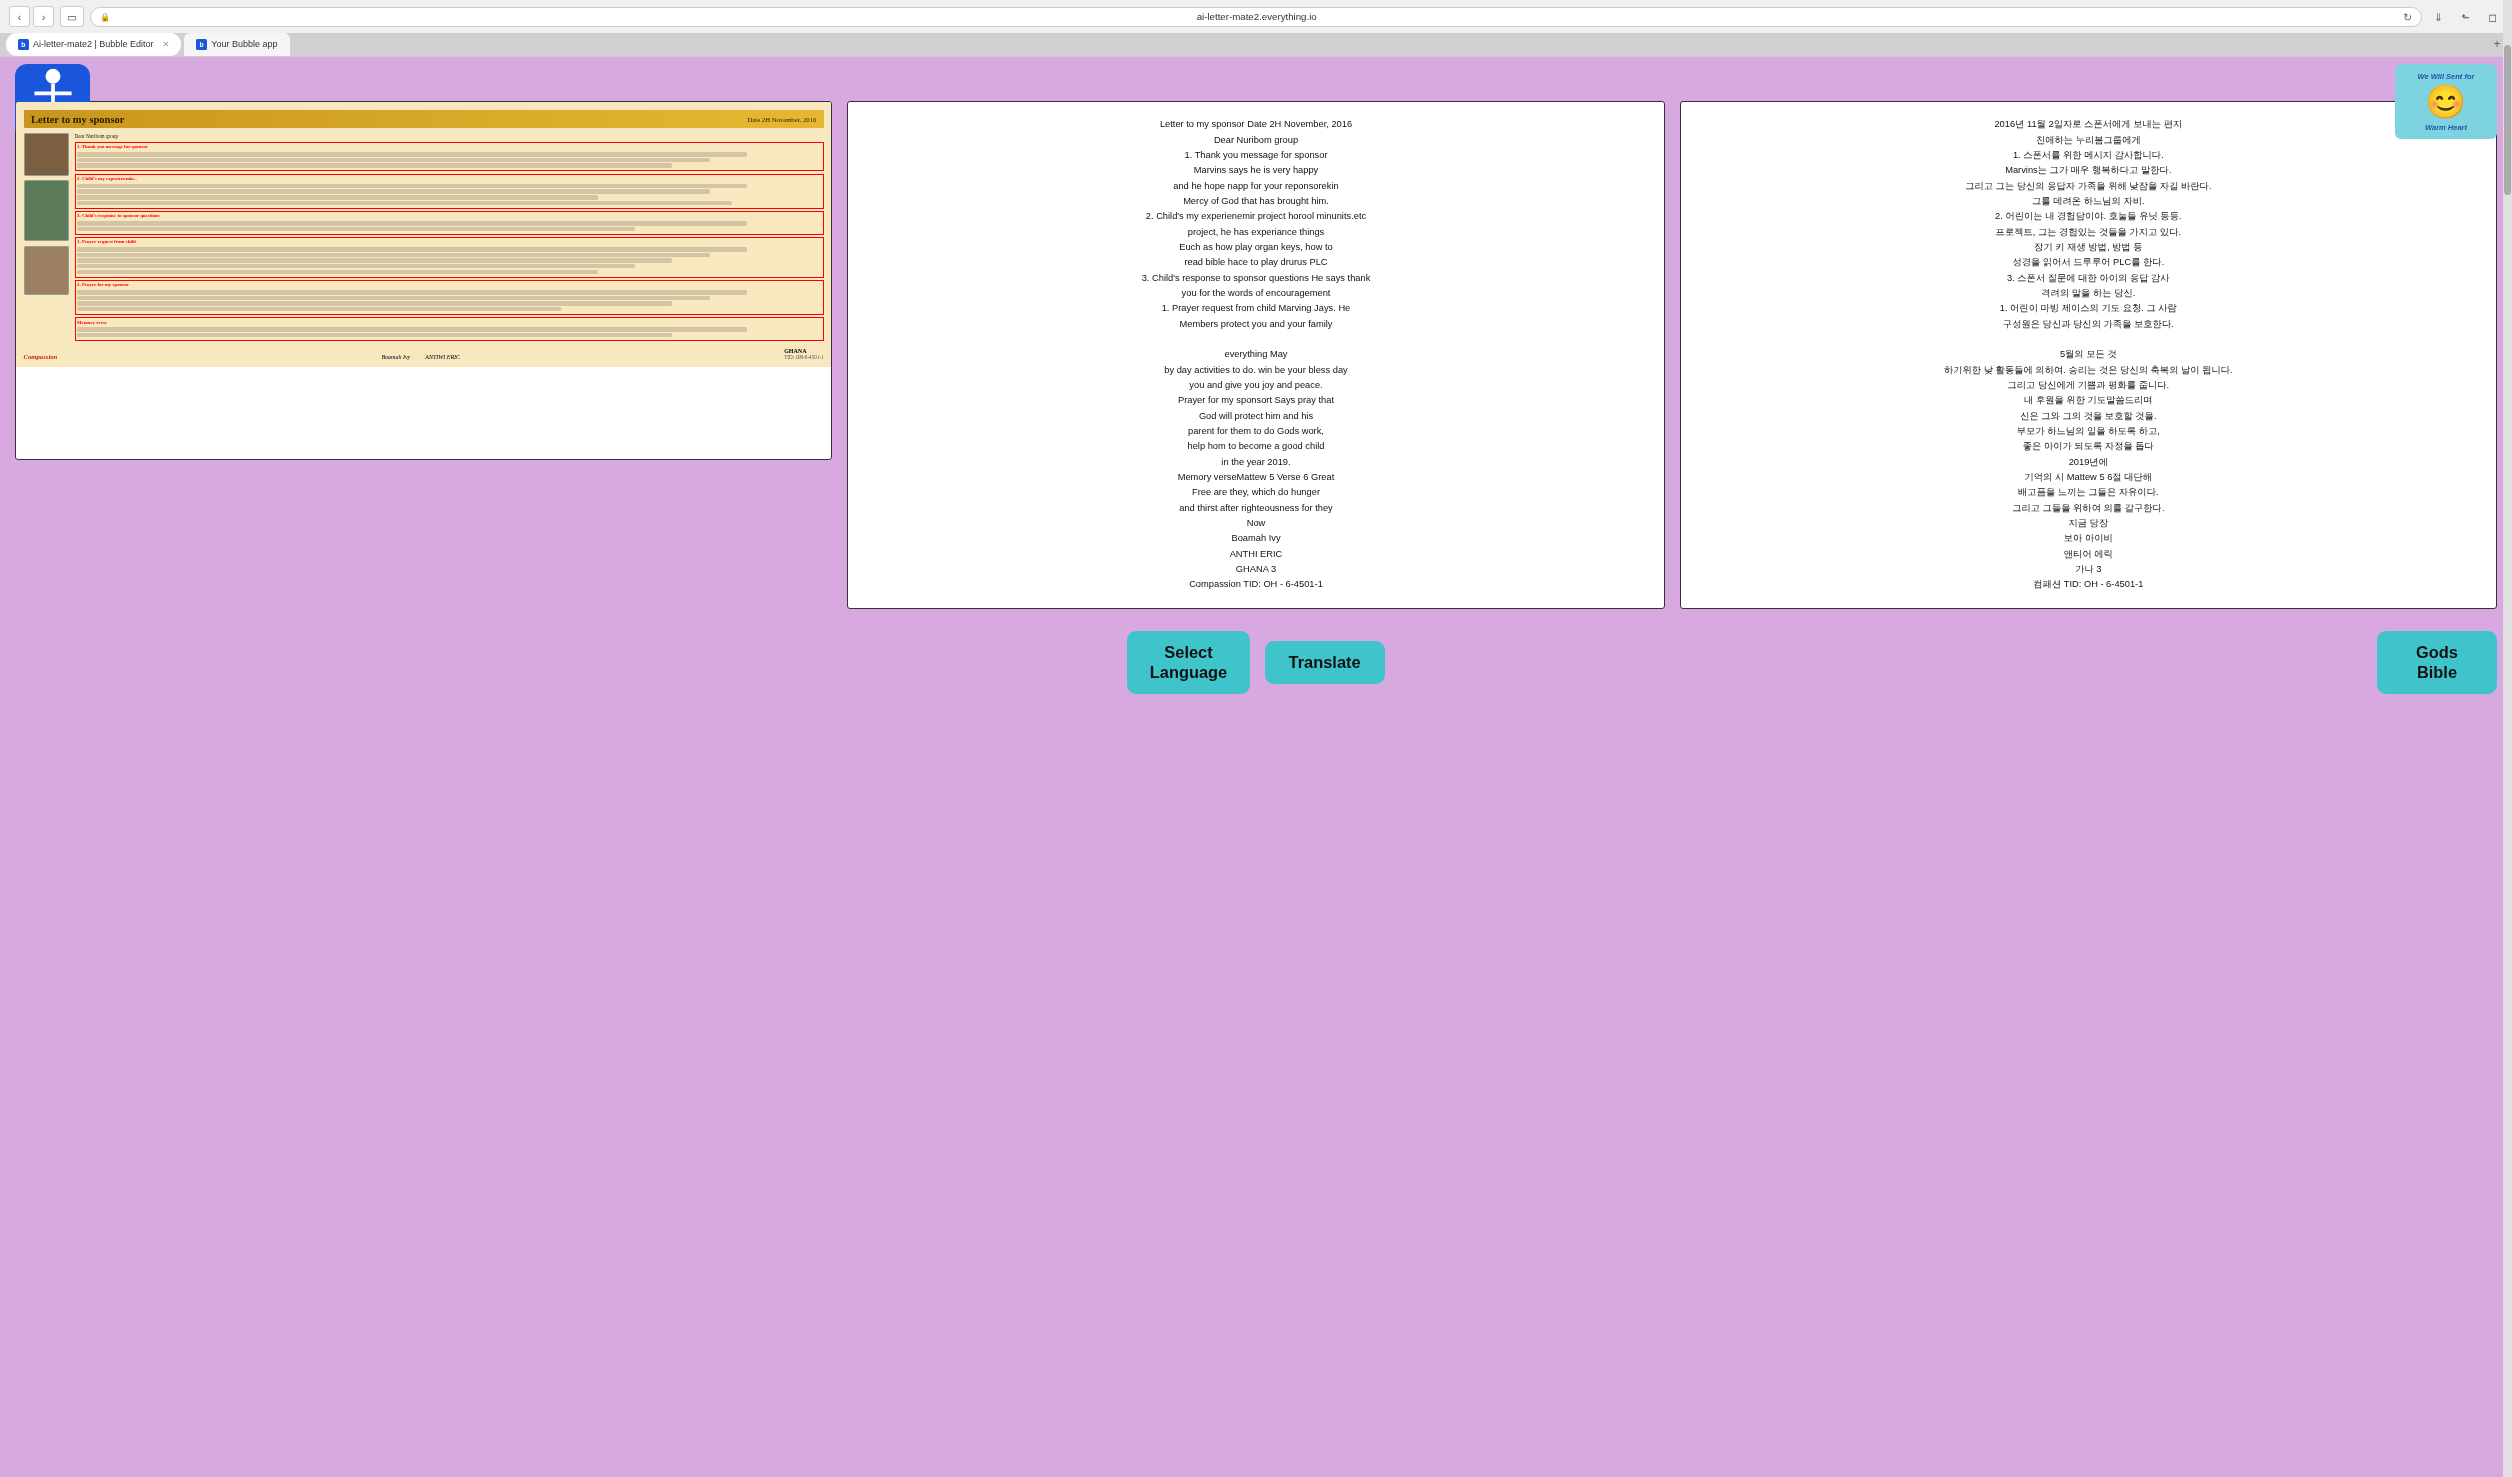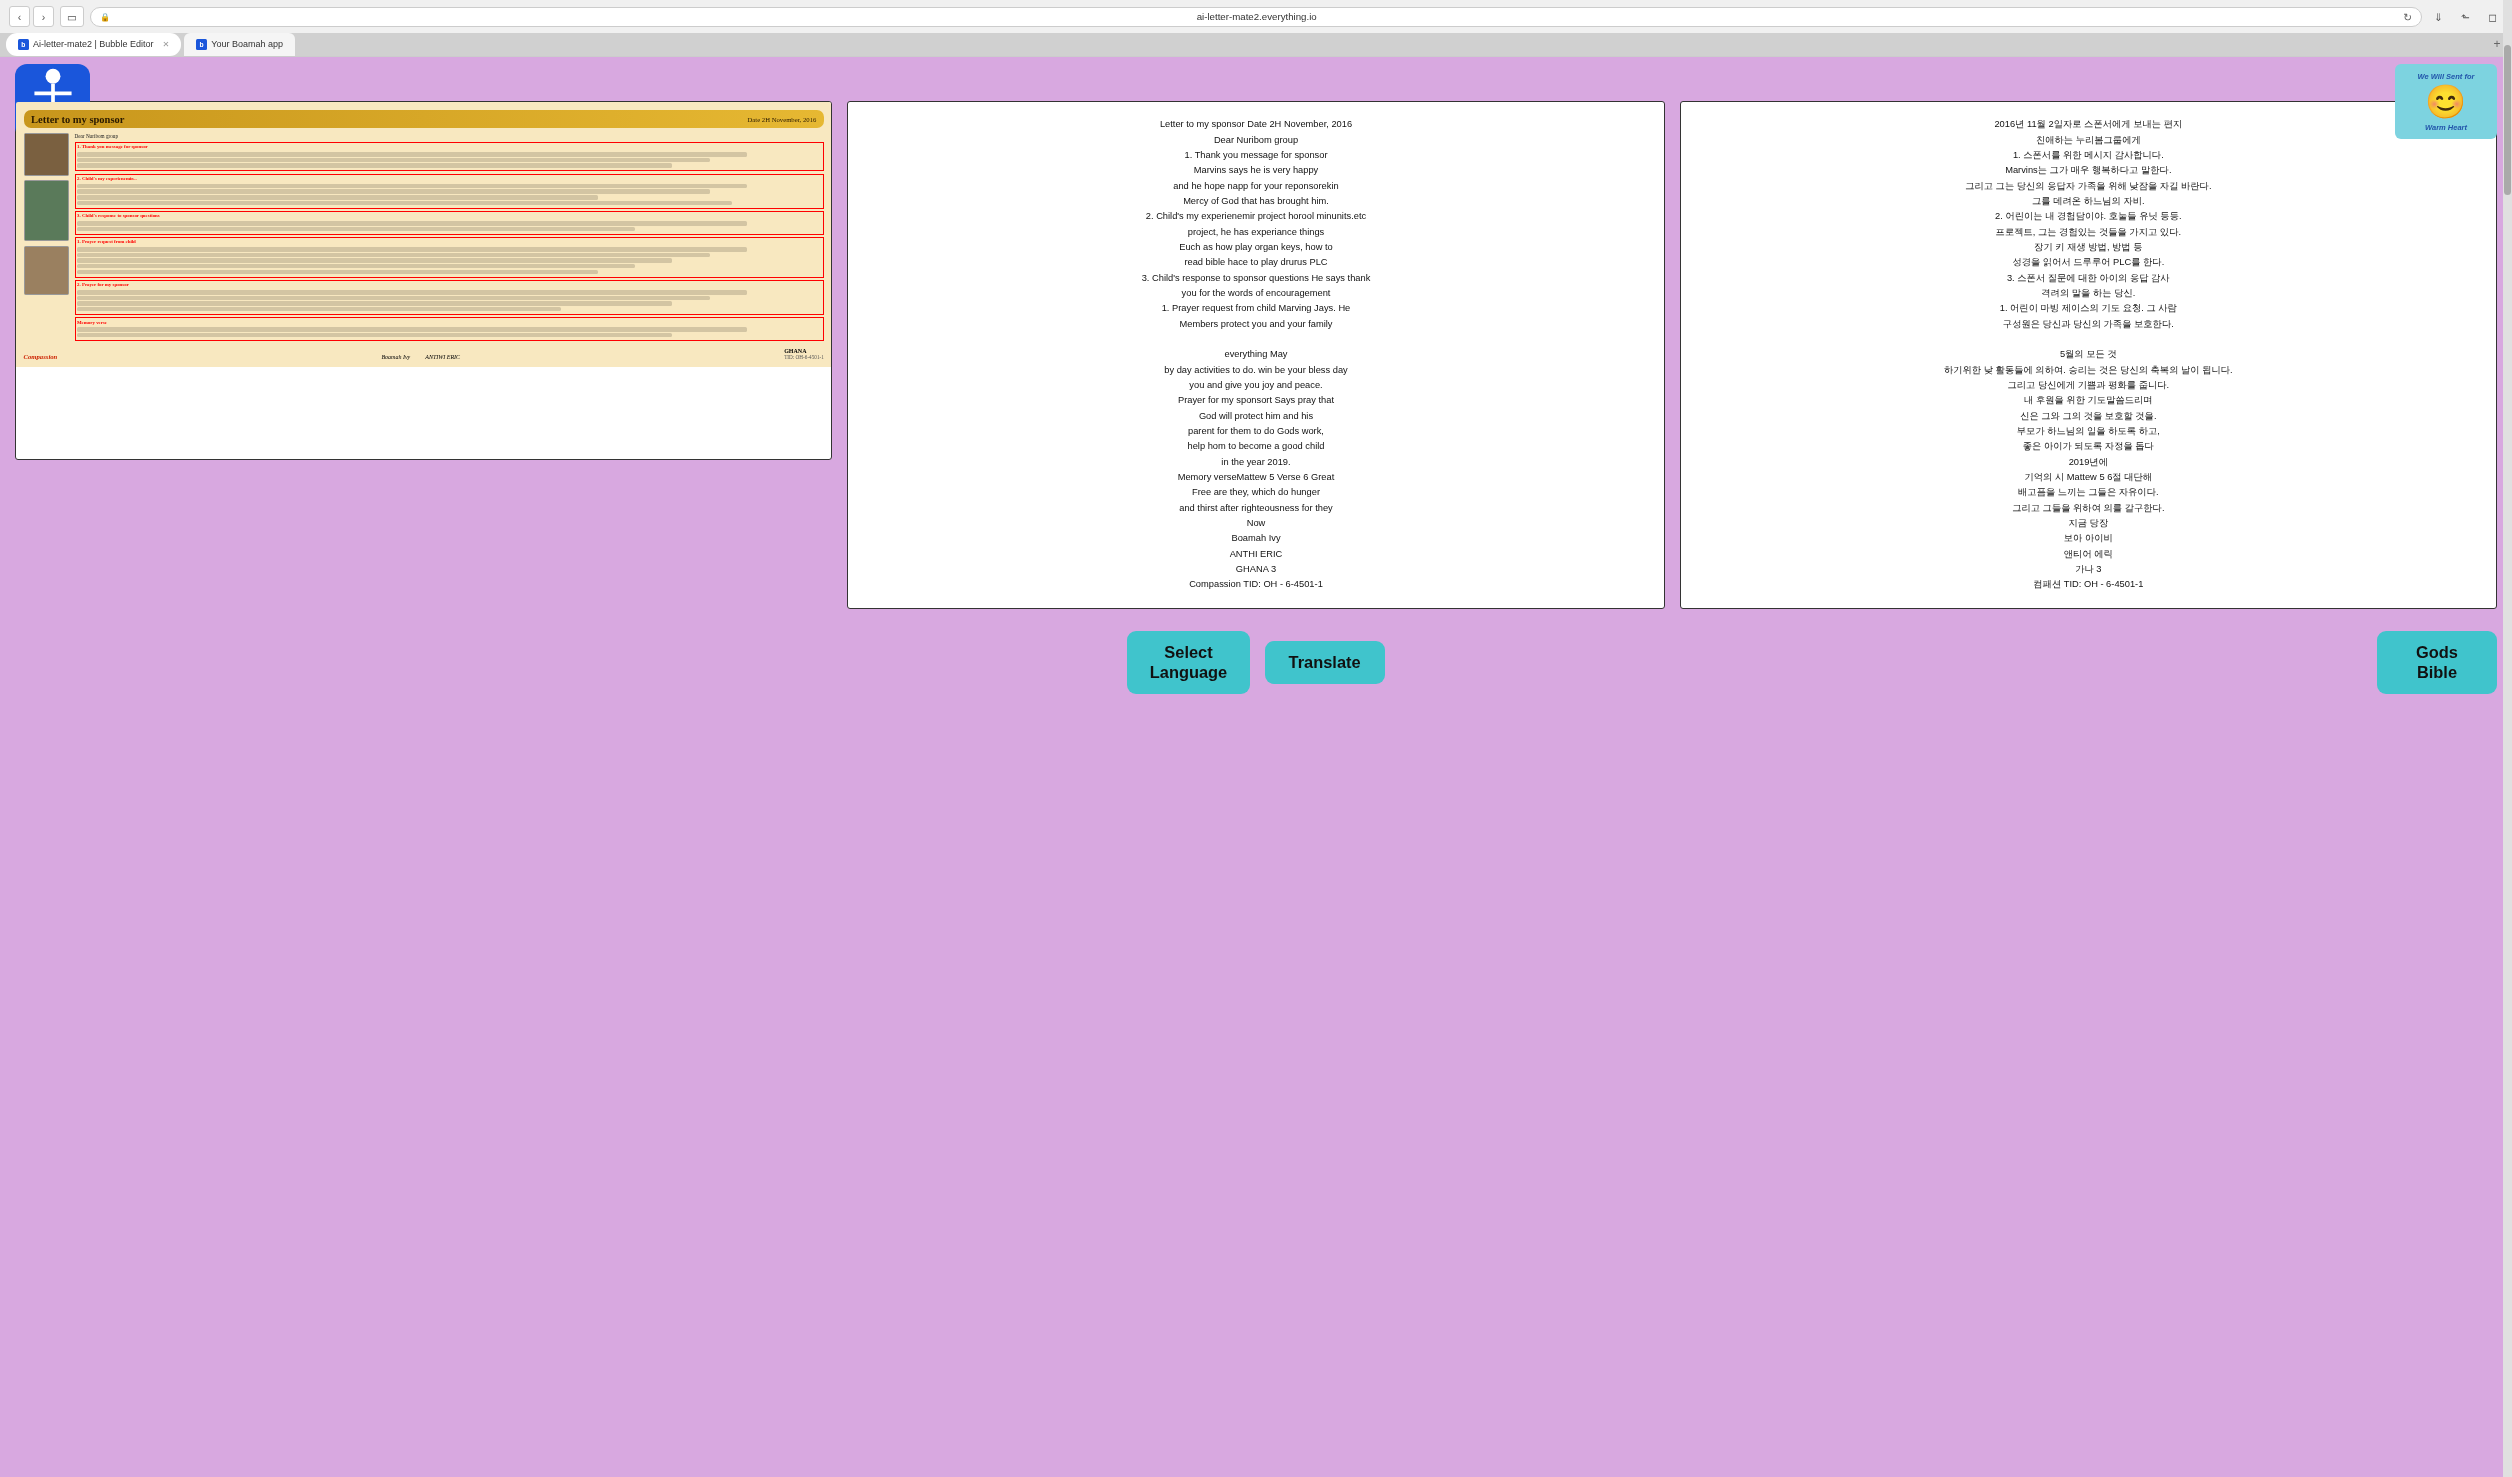--- a/index.html
+++ b/index.html
@@ -283,21 +283,21 @@
       padding: 7.5px;
       font-family: 'Times New Roman', serif;
     }
     .ls-top-bar {
       background: linear-gradient(to right, #c8961c, #e6b832);
       padding: 3.7px 7.5px;
       display: flex;
       justify-content: space-between;
       align-items: center;
       margin-bottom: 4.5px;
-      border-radius: 7px;
+      border-radius: 1px;
     }
     .ls-title { font-size: 10.5px; font-weight: bold; color: #2a1a00; }
     .ls-date { font-size: 6.7px; color: #2a1a00; }
     .ls-body {
       display: flex;
       gap: 6px;
     }
     .ls-photos {
       display: flex;
       flex-direction: column;
@@ -368,21 +368,21 @@
     </div>
   </div>
   <div class="tabs-bar">
     <div class="tab active">
       <span class="tab-icon">b</span>
       <span>Ai-letter-mate2 | Bubble Editor</span>
       <span class="tab-close">✕</span>
     </div>
     <div class="tab">
       <span class="tab-icon">b</span>
-      <span>Your Boamah app</span>
+      <span>Your Bubble app</span>
     </div>
     <div class="new-tab-btn">+</div>
   </div>
 </div>
 
 <div class="app-container">
 
   <div class="header">
     <div class="logo-box">
       <div class="logo-figure">

